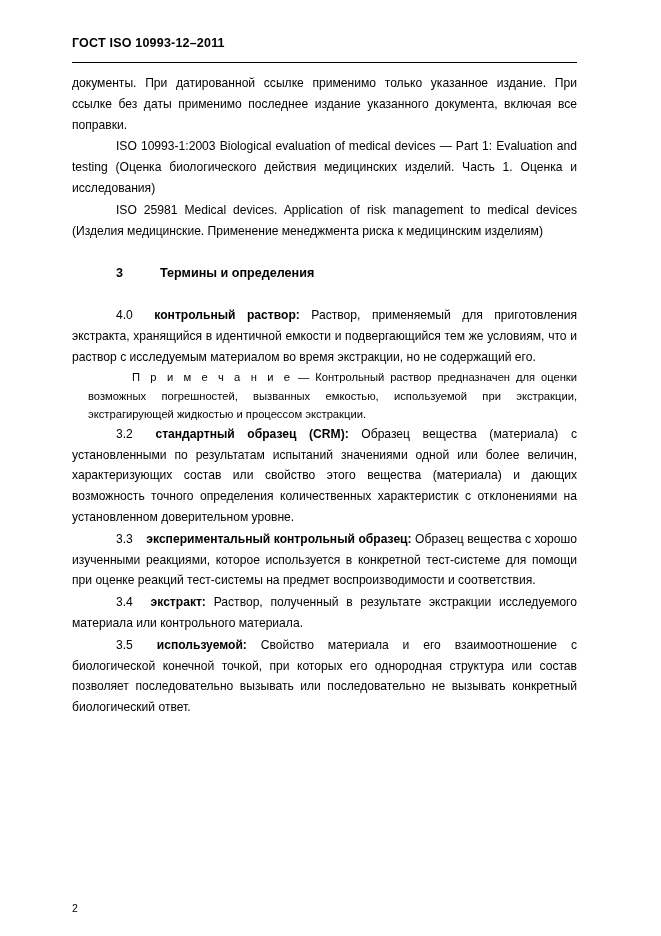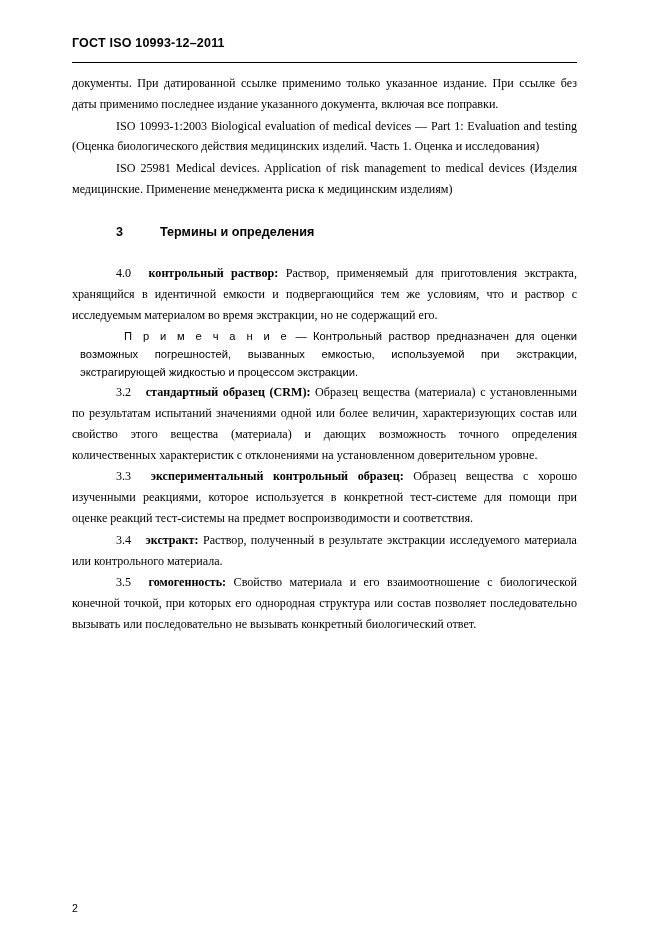--- a/index.html
+++ b/index.html
@@ -38,30 +38,29 @@
   }
   .body-text {
     font-size: 12.1px;
     line-height: 1.72;
     text-align: justify;
     margin: 0;
     hyphens: none;
   }
   .p {
     margin: 0 0 1px 0;
-    font-family: Liberation Serif, serif;
   }
   .indent {
     text-indent: 44px;
   }
   .note {
     font-size: 11.2px;
     line-height: 1.62;
     text-align: justify;
-    margin: 1px 0 1px 8px;
+    margin: 1px 0 1px 16px;
     text-indent: 44px;
   }
   .note .spaced {
     letter-spacing: 2.2px;
   }
   .section-heading {
     font-size: 12.6px;
     font-weight: bold;
     margin: 22px 0 20px 0;
     display: flex;
@@ -105,19 +104,19 @@
     <p class="p indent"><span>4.0</span>&nbsp;<b class="term">контрольный раствор:</b>&nbsp;<span>Раствор, применяемый для приготовления экстракта, хранящийся в идентичной емкости и подвергающийся тем же условиям, что и раствор с исследуемым материалом во время экстракции, но не содержащий его.</span></p>
 
     <p class="note"><span class="spaced">П р и м е ч а н и е</span>&nbsp;<span>—</span>&nbsp;<span>Контрольный раствор предназначен для оценки возможных погрешностей, вызванных емкостью, используемой при экстракции, экстрагирующей жидкостью и процессом экстракции.</span></p>
 
     <p class="p indent"><span>3.2</span>&nbsp;<b class="term">стандартный образец (CRM):</b>&nbsp;<span>Образец вещества (материала) с установленными по результатам испытаний значениями одной или более величин, характеризующих состав или свойство этого вещества (материала) и дающих возможность точного определения количественных характеристик с отклонениями на установленном доверительном уровне.</span></p>
 
     <p class="p indent"><span>3.3</span>&nbsp;<b class="term">экспериментальный контрольный образец:</b>&nbsp;<span>Образец вещества с хорошо изученными реакциями, которое используется в конкретной тест-системе для помощи при оценке реакций тест-системы на предмет воспроизводимости и соответствия.</span></p>
 
     <p class="p indent"><span>3.4</span>&nbsp;<b class="term">экстракт:</b>&nbsp;<span>Раствор, полученный в результате экстракции исследуемого материала или контрольного материала.</span></p>
 
-    <p class="p indent"><span>3.5</span>&nbsp;<b class="term">гомогенность:</b>&nbsp;<span>Свойство материала и его взаимоотношение с биологической конечной точкой, при которых его однородная структура или состав позволяет последовательно вызывать или последовательно не вызывать конкретный биологический ответ.</span></p>
+    <p class="p indent"><span>3.5</span>&nbsp;<b class="term">используемой:</b>&nbsp;<span>Свойство материала и его взаимоотношение с биологической конечной точкой, при которых его однородная структура или состав позволяет последовательно вызывать или последовательно не вызывать конкретный биологический ответ.</span></p>
 
   </div>
 
   <div class="footer-page">2</div>
 
 </div>
 
 </body></html>

